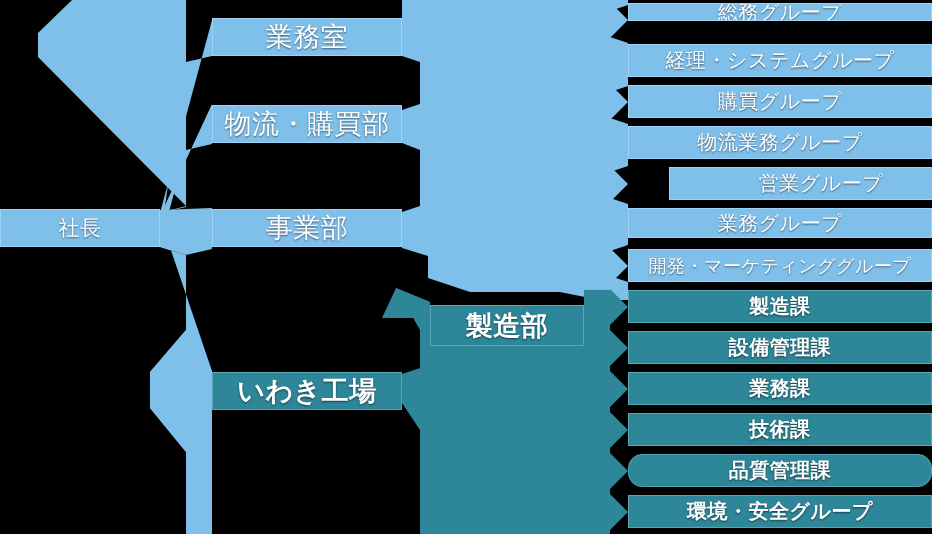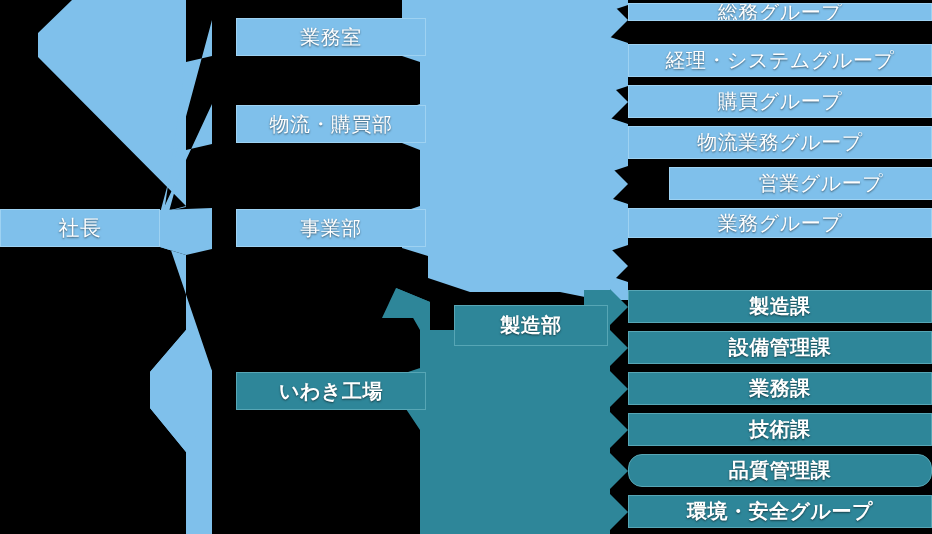--- a/index.html
+++ b/index.html
@@ -7,21 +7,21 @@
        font-family:"Liberation Sans","DejaVu Sans",sans-serif;}
   #stage{position:relative;width:932px;height:534px;background:#000;}
   #flows{position:absolute;left:0;top:0;width:932px;height:534px;}
   .node{position:absolute;box-sizing:border-box;display:flex;
         align-items:center;justify-content:center;
         color:#ffffff;text-shadow:0 1px 2px rgba(0,0,0,.55);
         letter-spacing:.5px;white-space:nowrap;overflow:hidden;}
   .node.blue{background:#7FC0EB;border:1px solid #9ed2f2;}
   .node.teal{background:#2E8699;border:1px solid #57a6b5;font-weight:bold;}
   .lvl0{font-size:21px;}
-  .lvl1{font-size:20px;margin-left:24px;}
+  .lvl1{font-size:27px;}
   .lvl2{font-size:20px;}
   .lvl2.tight{font-size:18px;}
 </style>
 </head>
 <body>
 
 <div id="stage">
 
   <svg id="flows" viewBox="0 0 932 534">
 
@@ -111,20 +111,23 @@
     </div>
   <div class="node blue lvl2" id="n-l2-3" style="left: 628px; top: 126px; width: 304px; height: 33px;">
     <span>物流業務グループ</span>
     </div>
   <div class="node blue lvl2" id="n-l2-4" style="left: 628px; top: 167px; width: 304px; height: 33px; margin-left: 41px;">
     <span>営業グループ</span>
     </div>
   <div class="node blue lvl2" id="n-l2-5" style="left: 628px; top: 208px; width: 304px; height: 30px;">
     <span>業務グループ</span>
     </div>
+  <div class="node blue lvl2 tight" id="n-l2-6" style="left: 628px; top: 249px; width: 304px; height: 33px;">
+    <span>開発・マーケティンググループ</span>
+    </div>
   <div class="node teal lvl2" id="n-l2-7" style="left: 628px; top: 290px; width: 304px; height: 33px;">
     <span>製造課</span>
     </div>
   <div class="node teal lvl2" id="n-l2-8" style="left: 628px; top: 331px; width: 304px; height: 33px;">
     <span>設備管理課</span>
     </div>
   <div class="node teal lvl2" id="n-l2-9" style="left: 628px; top: 372px; width: 304px; height: 33px; text-align: right;">
     <span>業務課</span>
     </div>
   <div class="node teal lvl2" id="n-l2-10" style="left: 628px; top: 413px; width: 304px; height: 33px;">

